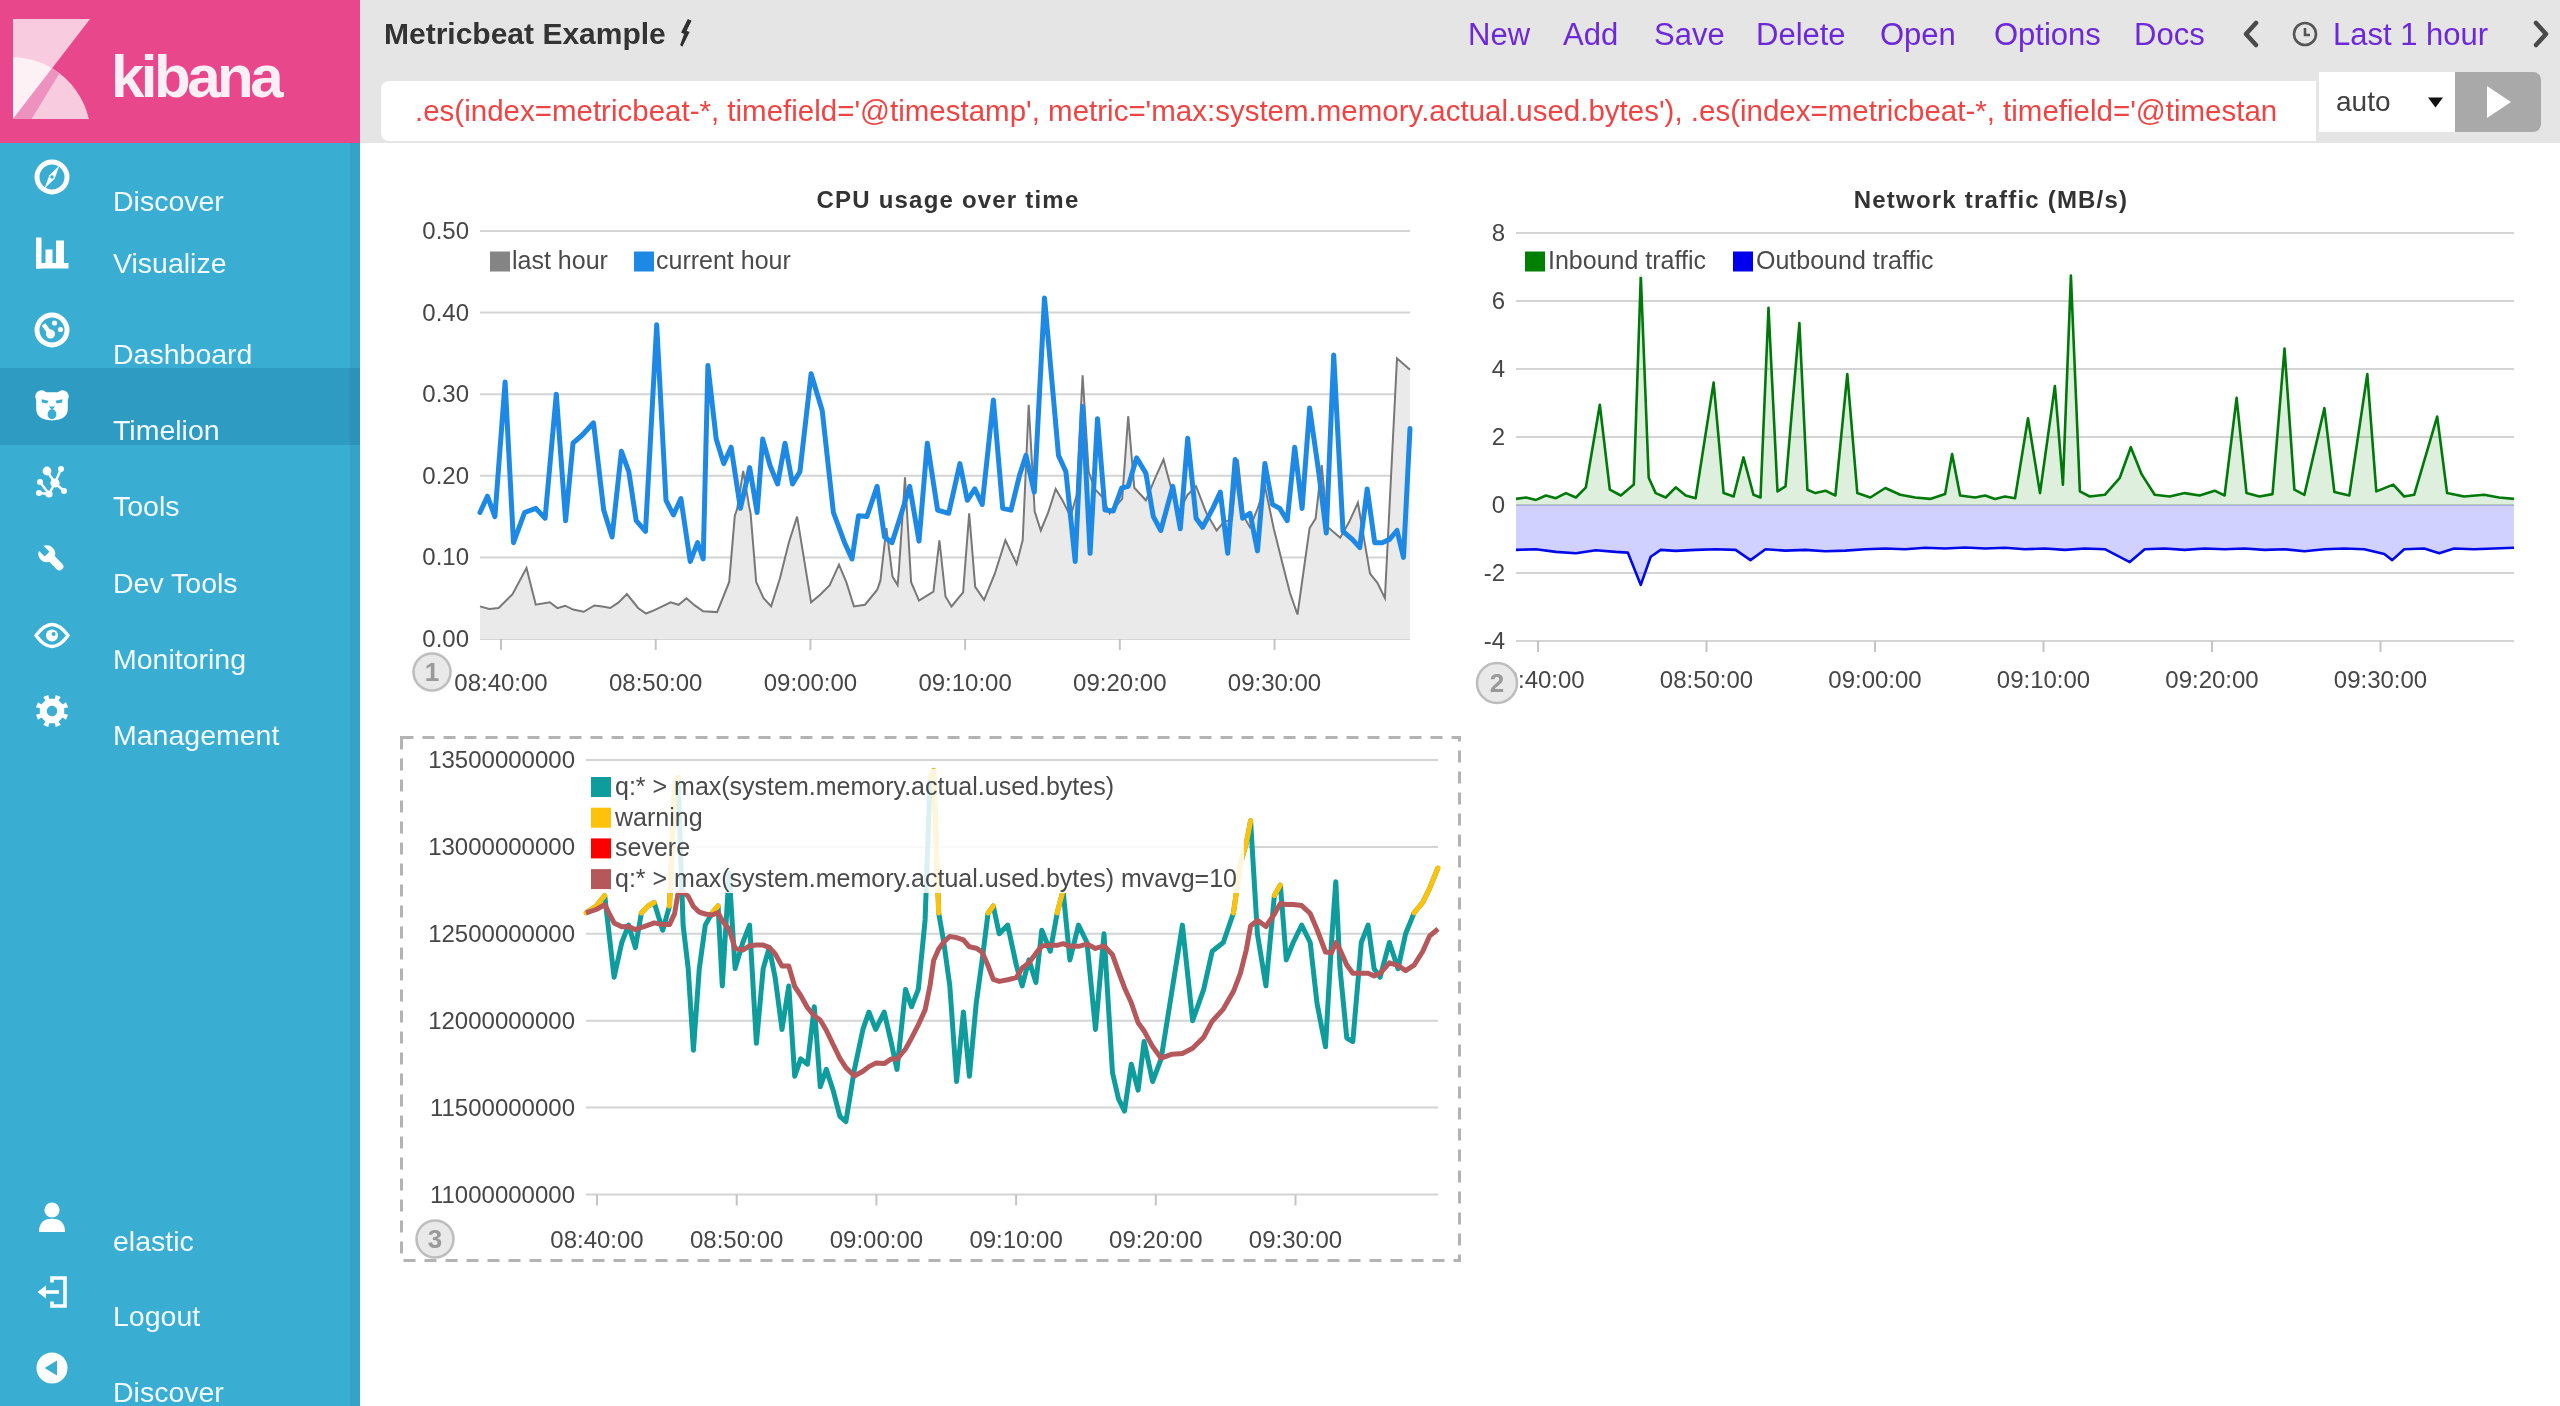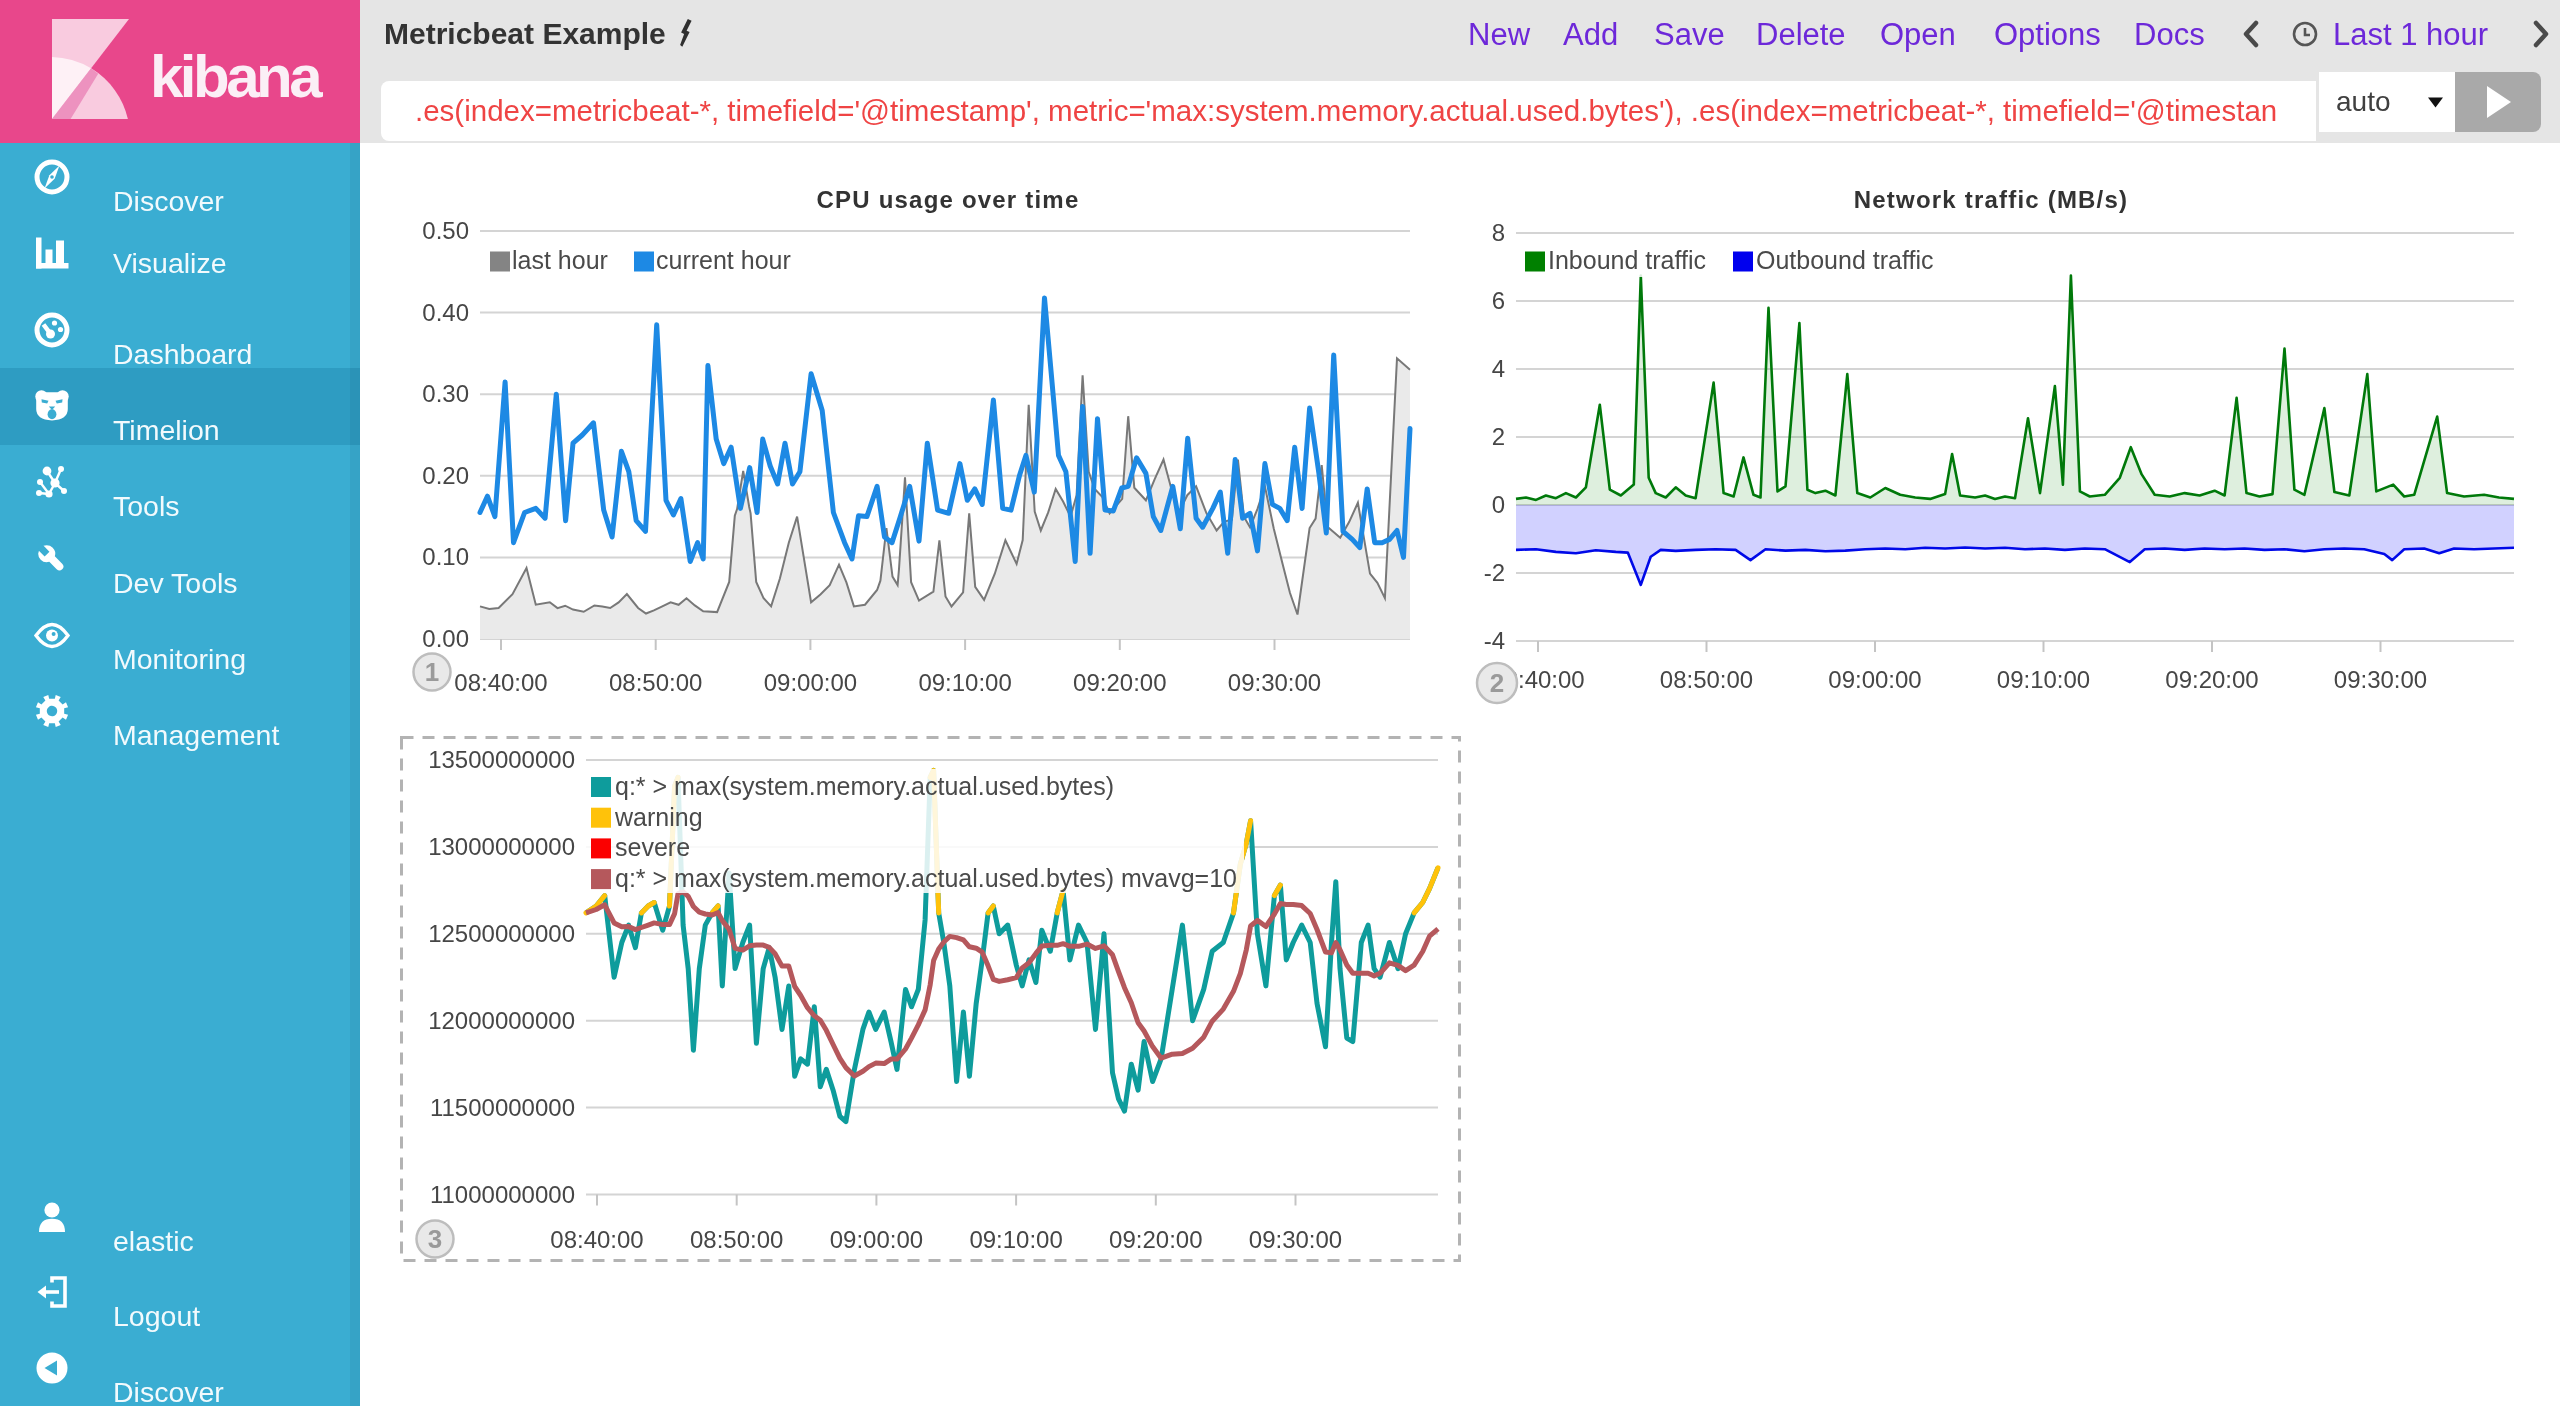--- a/index.html
+++ b/index.html
@@ -1,18 +1,18 @@
 <!DOCTYPE html>
 <html><head><meta charset="utf-8"><title>Kibana</title>
 <style>
 * { margin:0; padding:0; box-sizing:border-box; }
 html,body { width:2560px; height:1406px; overflow:hidden; background:#fff; font-family:"Liberation Sans",sans-serif; }
 #sidebar { position:absolute; left:0; top:0; width:360px; height:1406px; background:#3aadd2; }
 #sidebar::after { content:""; position:absolute; right:0; top:143px; bottom:0; width:10px; background:rgba(0,0,0,0.055); }
-#logohdr { position:absolute; left:0; top:0; width:360px; height:143px; background:#e8478b;padding-left:39px; }
+#logohdr { position:absolute; left:0; top:0; width:360px; height:143px; background:#e8478b; }
 #selband { position:absolute; left:0; top:368px; width:360px; height:77px; background:#2e9cc2; }
 .nic { position:absolute; }
 .nlabel { position:absolute; left:113px; transform:translateY(-50%); font-size:28.5px; color:#f2fafd;margin-top:24px; }
 #topbar { position:absolute; left:360px; top:0; width:2200px; height:143px; background:#e5e5e5; }
 #tbtitle { position:absolute; left:24px; top:17px; font-size:30px; font-weight:bold; color:#333; }
 .mi { position:absolute; top:17px; font-size:31px; color:#6d28d9; }
 #lasthour { position:absolute; left:1973px; top:17px; font-size:31px; color:#6d28d9; }
 #qinput { position:absolute; left:21px; top:81px; width:1935px; height:60px; background:#fff; border-radius:8px 0 0 8px; font-size:29.5px; color:#ef4444; line-height:60px; padding-left:34px; white-space:nowrap; overflow:hidden; }
 #autobox { position:absolute; left:1959px; top:72px; width:136px; height:60px; background:#fff; font-size:28px; color:#404040; line-height:60px; padding-left:17px; }
 #playbtn { position:absolute; left:2095px; top:72px; width:86px; height:60px; background:#a9a9a9; border-radius:0 8px 8px 0; }

